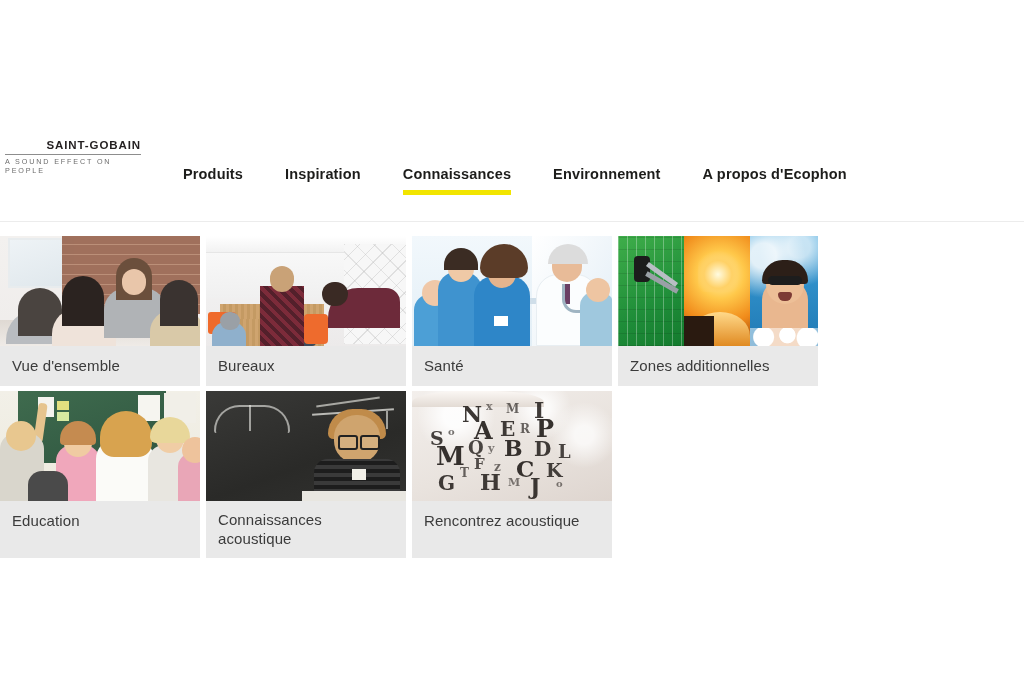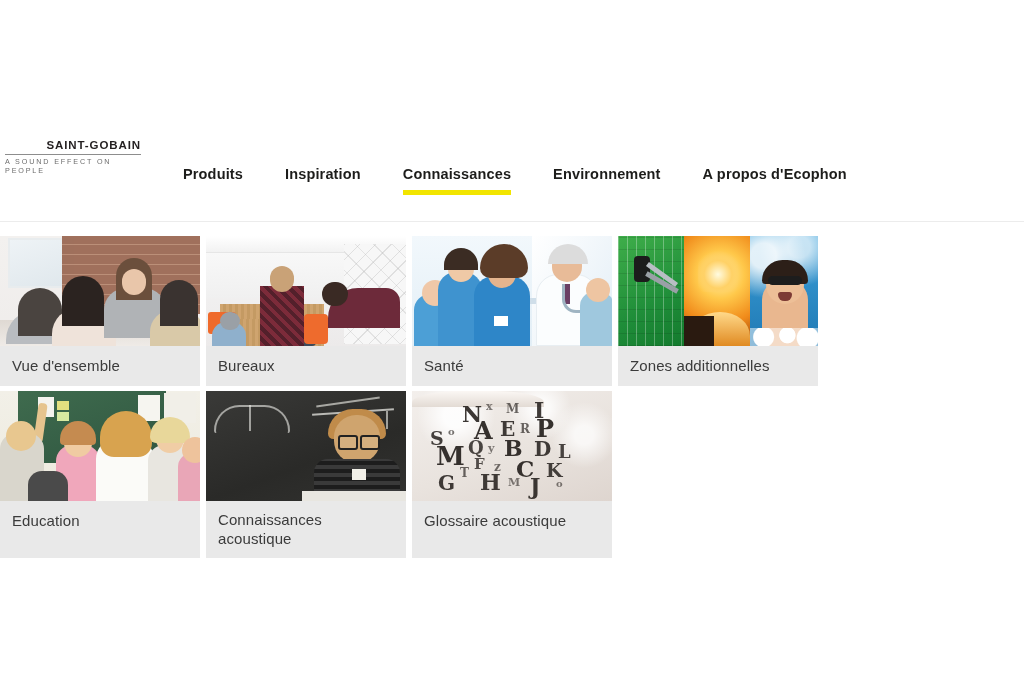--- a/index.html
+++ b/index.html
@@ -572,17 +572,17 @@
           <span class="letter" style="left: 82px; top: 70px; font-size: 12px; opacity: 0.65;">z</span>
           <span class="letter" style="left: 104px; top: 66px; font-size: 23px; opacity: 0.95;">C</span>
           <span class="letter" style="left: 134px; top: 70px; font-size: 19px; opacity: 0.88;">K</span>
           <span class="letter" style="left: 48px; top: 76px; font-size: 12px; opacity: 0.7;">T</span>
           <span class="letter" style="left: 68px; top: 80px; font-size: 22px; opacity: 0.9;">H</span>
           <span class="letter" style="left: 96px; top: 86px; font-size: 11px; opacity: 0.6;">M</span>
           <span class="letter" style="left: 26px; top: 82px; font-size: 20px; opacity: 0.9;">G</span>
           <span class="letter" style="left: 118px; top: 84px; font-size: 22px; opacity: 0.92;">J</span>
           <span class="letter" style="left: 144px; top: 88px; font-size: 10px; opacity: 0.6;">o</span>
         </div>
-      <div class="card-label">Glossaire acoustique</div>
+      <div class="card-label">Rencontrez acoustique</div>
     </a>
 
   </section>
 </div>
 
 </body></html>

